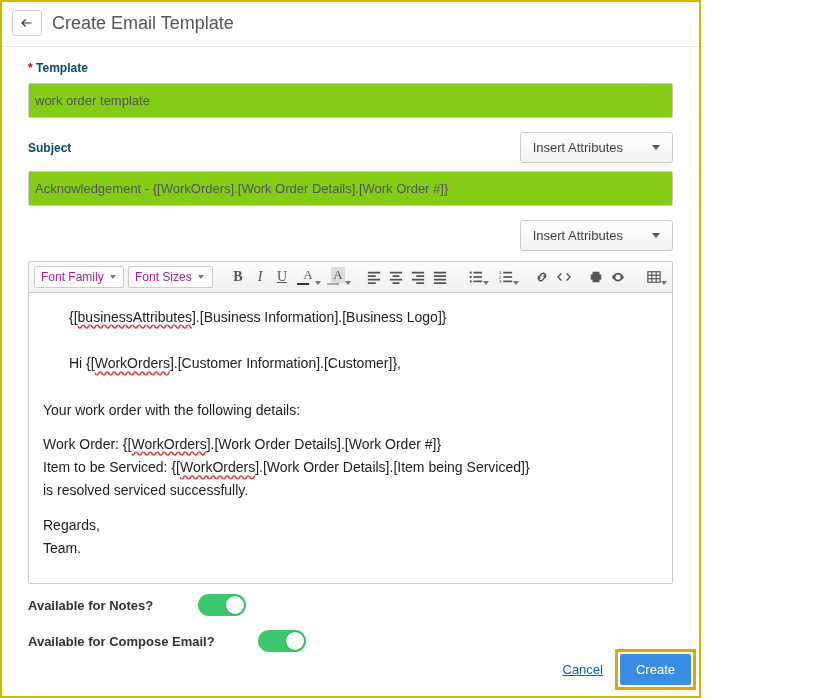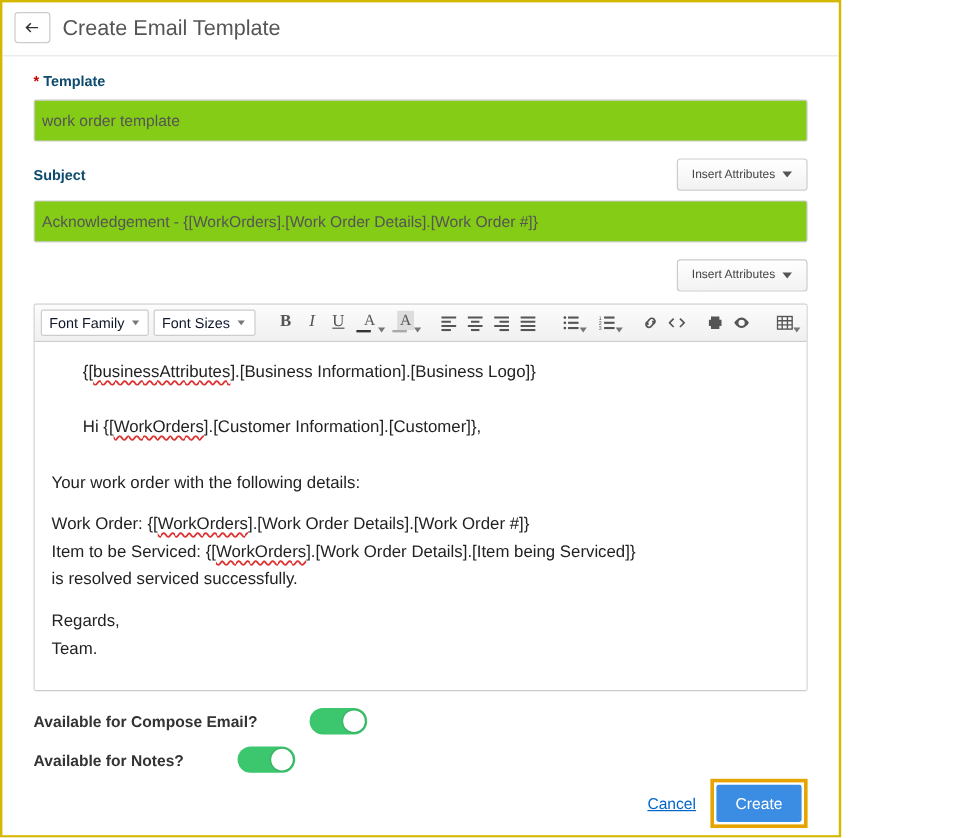--- a/index.html
+++ b/index.html
@@ -70,26 +70,27 @@
   .label-row {
     display: flex;
     align-items: center;
     justify-content: space-between;
     margin-bottom: 8px;
   }
   .attr-btn {
     border: 1px solid #ccc;
     background: linear-gradient(#fff, #f2f2f2);
     padding: 7px 12px;
-    font-size: 10px;
+    font-size: 13px;
     color: #444;
     border-radius: 3px;
     cursor: pointer;
     display: inline-flex;
     align-items: center;
+    gap: 23px;
   }
   .attr-btn .caret {
     margin-left: 6px;
     width: 0; height: 0;
     border-left: 4px solid transparent;
     border-right: 4px solid transparent;
     border-top: 5px solid #555;
   }
   .right-only { display:flex; justify-content:flex-end; margin-bottom:10px; }
 
@@ -118,21 +119,21 @@
     margin: 0 5px;
   }
   .tb-select {
     background: #fff;
     border: 1px solid #ccc;
     height: 22px;
     padding: 0 6px;
     margin-right: 4px;
     display: inline-flex;
     align-items: center;
-    color: #0f172a;
+    color: #a21caf;
     cursor: pointer;
     border-radius: 2px;
   }
   .tb-select .mini-caret {
     margin-left: 6px;
     width: 0; height: 0;
     border-left: 3px solid transparent;
     border-right: 3px solid transparent;
     border-top: 4px solid #777;
   }
@@ -203,21 +204,21 @@
     width:18px; height:18px;
     background:#fff;
     border-radius:50%;
     box-shadow: 0 0 2px rgba(0,0,0,0.3);
   }
 
   
   .footer {
     position: absolute;
     bottom: 6px;
-    right: 26px;
+    right: 3px;
     display: flex;
     align-items: center;
   }
   .cancel-link {
     color: #0066cc;
     text-decoration: underline;
     margin-right: 12px;
     cursor: pointer;
     font-size: 13px;
   }
@@ -419,28 +420,28 @@
         </p>
         <p>
           <span>Item to be Serviced: {[</span><span class="squig">WorkOrders</span><span>].[Work Order Details].[Item being Serviced]}</span>
         </p>
         <p class="mgap">is resolved serviced successfully.</p>
         <p>Regards,</p>
         <p>Team.</p>
       </div>
     </div>
 
+    <div class="toggle-row" style="margin-top:10px">
+      <span class="tlabel" style="width:170px">Available for Notes?</span>
+      <div class="toggle">
+          <div class="knob"></div>
+        </div>
+    </div>
     <div class="toggle-row">
       <span class="tlabel">Available for Compose Email?</span>
-      <div class="toggle">
-          <div class="knob"></div>
-        </div>
-    </div>
-    <div class="toggle-row" style="margin-top:10px">
-      <span class="tlabel" style="width:170px">Available for Notes?</span>
       <div class="toggle">
           <div class="knob"></div>
         </div>
     </div>
 
   </div>
 
   <div class="footer">
     <a class="cancel-link">Cancel</a>
     <span class="create-highlight">

